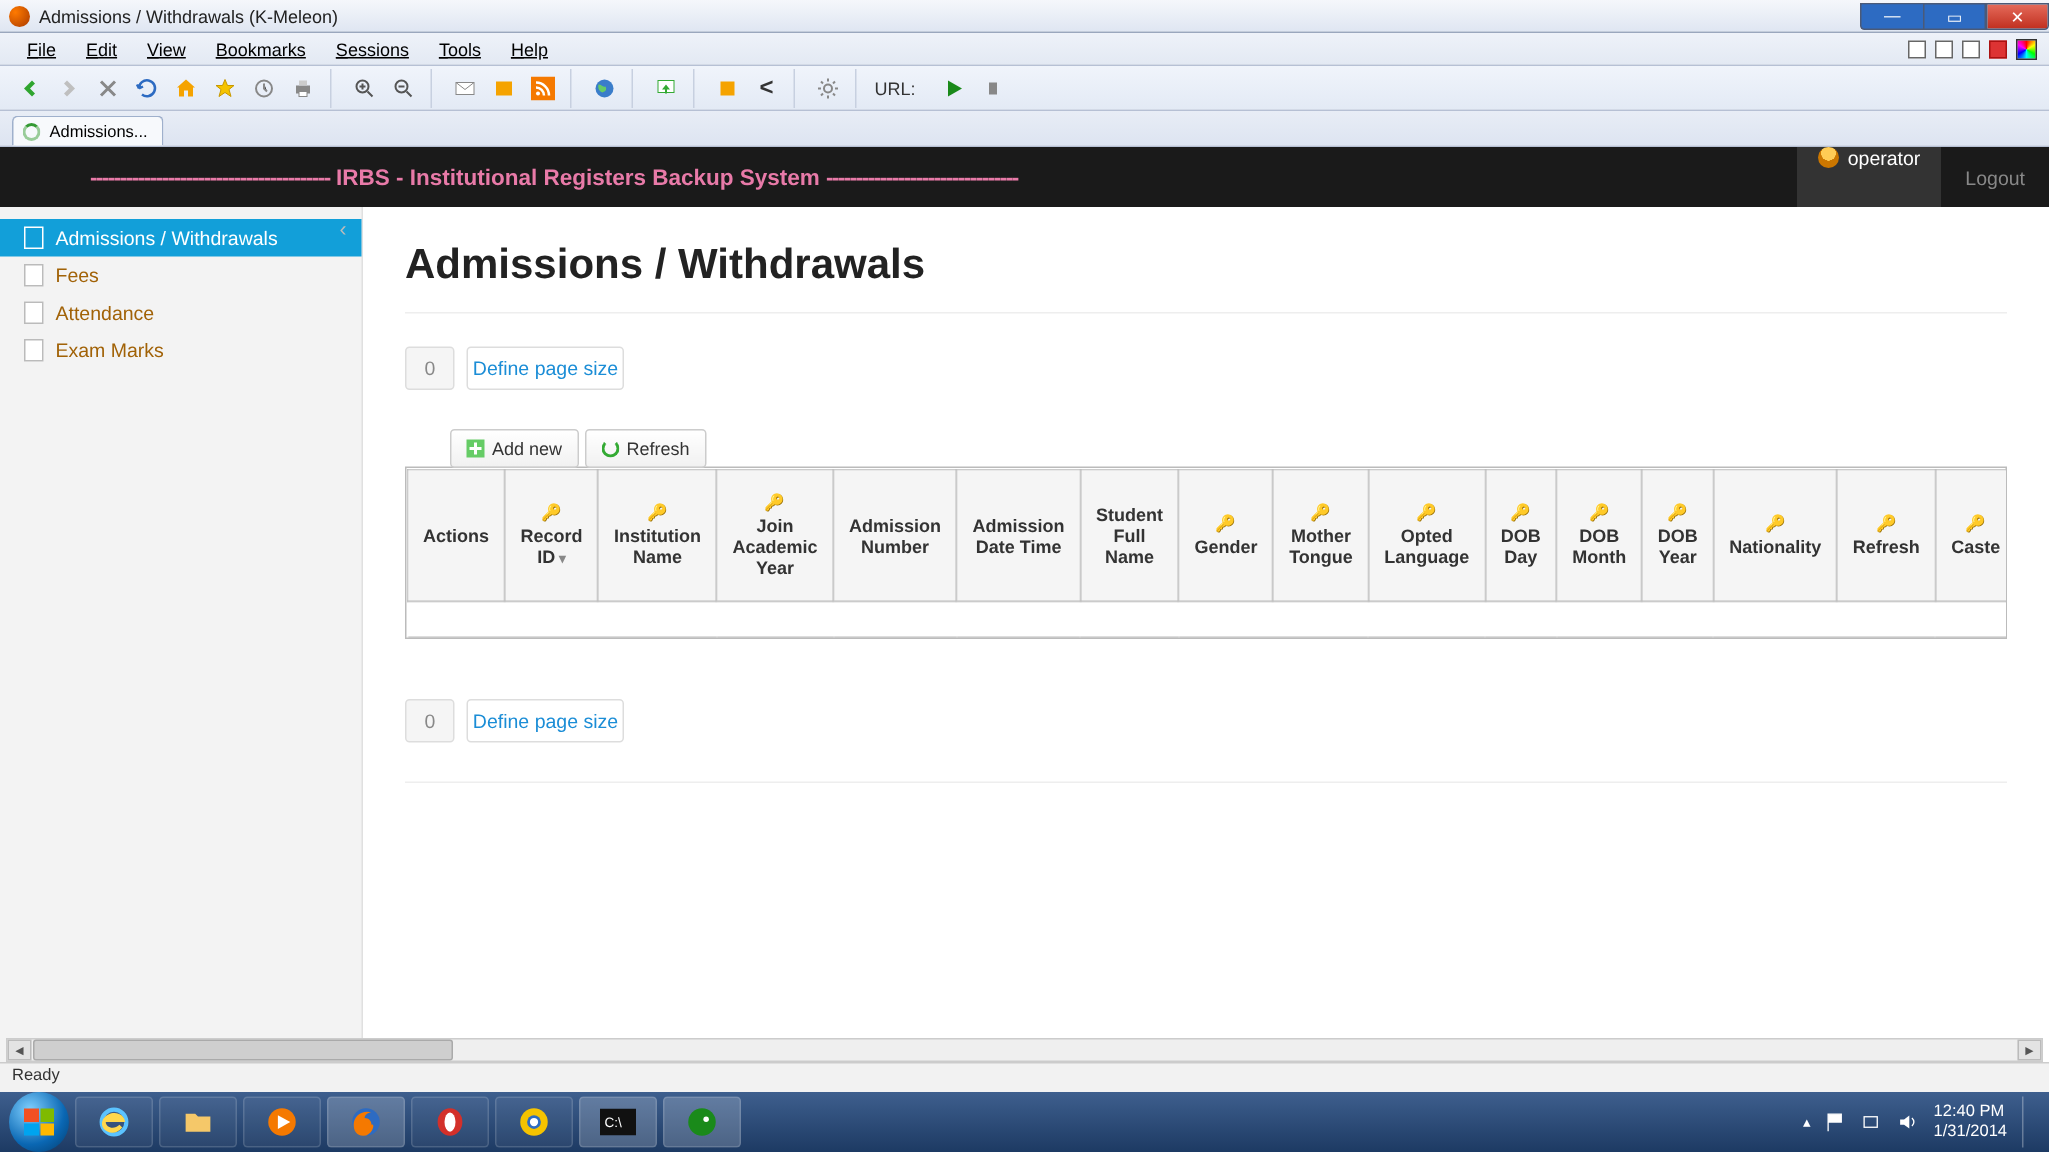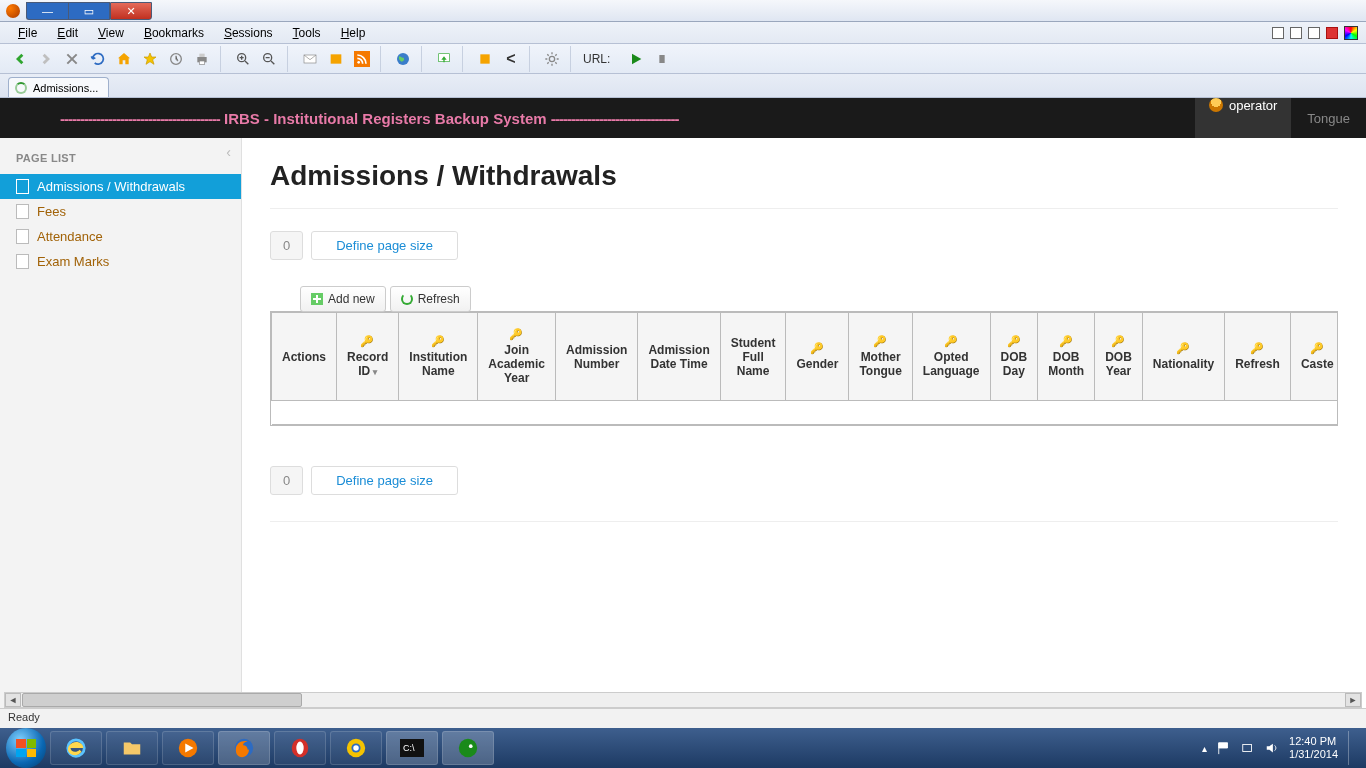--- a/index.html
+++ b/index.html
@@ -10,21 +10,21 @@
 .titlebar .app-icon { width: 14px; height: 14px; margin: 0 6px; background: radial-gradient(circle at 30% 30%, #ff7a00, #aa3a00); border-radius: 50%; }
 .titlebar .title { flex: 1; color: #222; }
 .win-controls { display: flex; }
 .win-btn { width: 42px; height: 18px; border: 1px solid #4a5a78; margin-top: 1px; display:flex; align-items:center; justify-content:center; font-size:11px; color:#fff; }
 .win-min { background:#2d6bc2; border-right:none; border-radius: 0 0 0 3px;}
 .win-max { background:#2d6bc2;}
 .win-close { background: linear-gradient(#e46a5a,#c13020); border-radius: 0 0 3px 0; }
 
 
 .menubar { height: 22px; background: linear-gradient(#eef2f9,#e3e9f3); border-bottom: 1px solid #b6c0d4; display:flex; align-items:center; padding: 0 8px; font-size: 12px; }
-.menubar .menu-item { padding: 2px 10px; cursor: default; }
+.menubar .menu-item { padding: 2px 10px; cursor: default; text-decoration: underline; }
 .menubar .menu-item u { text-decoration: underline; }
 .menubar .spacer { flex: 1; }
 .menubar .tiny-icons { display:flex; gap: 6px; align-items:center; }
 .menubar .sq { width:12px; height:12px; border:1px solid #666; background:#fff; }
 .menubar .sq.red { background:#d33; border-color:#a11; }
 .menubar .color-sq { width:14px; height:14px; background: conic-gradient(#f00, #ff0, #0f0, #0ff, #00f, #f0f, #f00); border:1px solid #333; }
 
 
 .toolbar { height: 30px; background: linear-gradient(#f0f4fb,#e3eaf5); border-bottom:1px solid #b6c0d4; display:flex; align-items:center; padding: 0 10px; gap:4px; }
 .tbar-group { display:flex; align-items:center; gap:6px; padding-right:8px; border-right:1px solid #c7d0e0; margin-right:8px; height:26px;}
@@ -68,21 +68,21 @@
 .nav-item.active { background:#129fd9; color:#fff;}
 .nav-item.active .doc-icon { border-color:#fff; background:#129fd9;}
 
 
 .main-panel { flex:1; padding: 22px 28px; overflow-x:auto; min-width:0;}
 .page-title { font-size: 28px; font-weight:bold; color:#222; margin-bottom:16px;}
 .hr { border-bottom:1px solid #eee; margin-bottom:22px;}
 
 .pager-row { display:flex; gap:8px; margin-bottom: 26px;}
 .pager-box { border:1px solid #ddd; background:#f5f5f5; color:#888; font-size:13px; padding:6px 12px; border-radius:3px;}
-.define-box { border:1px solid #ddd; background:#fff; color:#1b8dd6; font-size:13px; padding:6px 24px; border-radius:3px;}
+.define-box { border:1px solid #ddd; background:#fff; color:#1b8dd6; font-size:13px; padding:6px 3px; border-radius:3px;}
 
 .action-buttons { display:flex; gap:4px; margin-bottom:0;padding-left:30px;}
 .action-btn { border:1px solid #ccc; background:linear-gradient(#fff,#f1f1f1); font-size:12px; padding:5px 10px; border-radius:3px; display:flex; align-items:center; gap:5px; color:#333;}
 .action-btn .plus-ic { width:12px;height:12px; background:#6c6; position:relative;}
 .action-btn .plus-ic::before,.action-btn .plus-ic::after{content:"";position:absolute;background:#fff;}
 .action-btn .plus-ic::before{left:5px;top:2px;width:2px;height:8px;}
 .action-btn .plus-ic::after{top:5px;left:2px;height:2px;width:8px;}
 .action-btn .refresh-ic { width:12px;height:12px;border:2px solid #3a3;border-radius:50%;border-top-color:transparent;}
 
 .data-table-wrap { border:1px solid #bbb; margin-top:-1px; overflow-x:auto;}
@@ -117,20 +117,21 @@
 .tray { display:flex; align-items:center; gap:10px; color:#fff; font-size:11px; padding-right:4px;}
 .tray .clock { text-align:left; line-height:1.15;}
 .tray .up { font-size:10px;}
 .tray .ic { width:14px; height:14px; display:inline-block;}
 </style>
 </head>
 <body>
 
 <div class="titlebar">
   <div class="app-icon"></div>
+  <div class="title">Admissions / Withdrawals (K-Meleon)</div>
   <div class="win-controls">
     <div class="win-btn win-min">—</div>
     <div class="win-btn win-max">▭</div>
     <div class="win-btn win-close">✕</div>
   </div>
 </div>
 
 <div class="menubar">
   <span class="menu-item"><u>F</u><span>ile</span></span>
   <span class="menu-item"><u>E</u><span>dit</span></span>
@@ -290,29 +291,28 @@
       <div class="irbs-title">
         <span class="dashes">----------------------------------------</span>
         <span>IRBS - Institutional Registers Backup System</span>
         <span class="dashes">--------------------------------</span>
       </div>
       <div class="irbs-right">
         <div class="irbs-user">
           <span class="avatar"></span>
           <span>operator</span>
         </div>
-        <div class="irbs-logout">Tongue</div>
+        <div class="irbs-logout">Logout</div>
       </div>
     </div>
 
     <div class="page-body">
 
       <div class="sidebar">
         <span class="collapse-chevron">‹</span>
-        <div class="sidebar-heading">PAGE LIST</div>
         <div id="sidebar-items">
             <div class="nav-item active">
               <span class="doc-icon"></span>
               <span>Admissions / Withdrawals</span>
             </div>
             <div class="nav-item">
               <span class="doc-icon"></span>
               <span>Fees</span>
             </div>
             <div class="nav-item">

